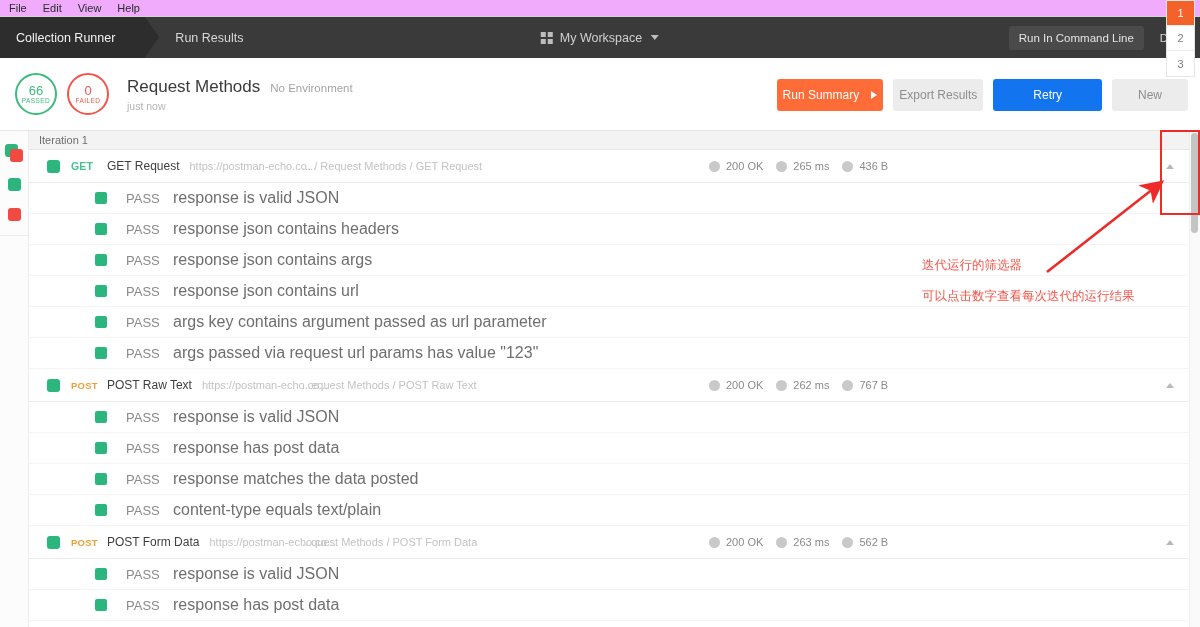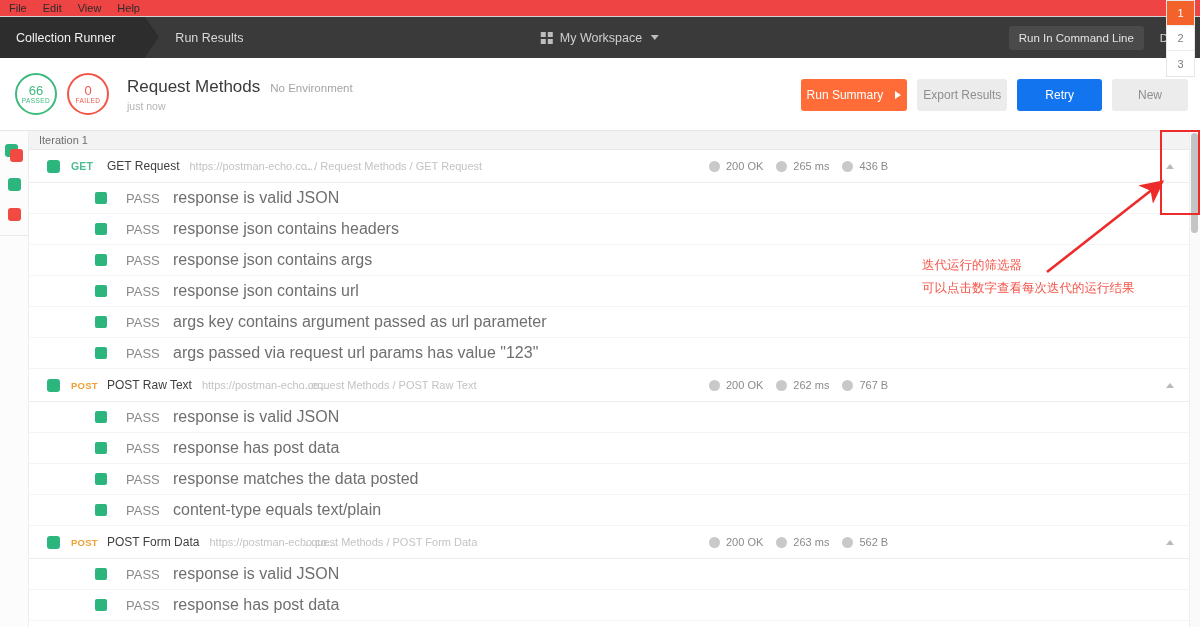--- a/index.html
+++ b/index.html
@@ -6,21 +6,21 @@
   html, body {
     width: 1200px; height: 627px;
     background: #fff;
     font-family: "Liberation Sans", "DejaVu Sans", sans-serif;
     overflow: hidden;
   }
   #app { position: relative; width: 1200px; height: 627px; }
 
   
   .menubar {
-    height: 17px; background: #ef4444;
+    height: 17px; background: #f0abfc;
     display: flex; align-items: center; gap: 16px;
     padding-left: 9px;
     border-bottom: 1px solid #cfd6cf;
   }
   .menubar .mi {
     font-size: 11px; color: #2b2b2b; line-height: 1;
     cursor: default;
   }
 
   
@@ -103,21 +103,21 @@
     display: flex; align-items: center; gap: 10px;
   }
   .btn { border: none; border-radius: 3px; font-size: 12px; cursor: pointer;
          padding: 9px 6px; white-space: nowrap; }
   .btn-summary { background: #ff6c37; color: #fff; display: flex; align-items: center; gap: 12px; }
   .btn-summary .tri {
     width: 0; height: 0; border-top: 4px solid transparent;
     border-bottom: 4px solid transparent; border-left: 6px solid #fff;
   }
   .btn-export { background: #ececec; color: #8e8e8e; }
-  .btn-retry { background: #1374ef; color: #fff; padding: 9px 28px; }
+  .btn-retry { background: #1374ef; color: #fff; padding: 9px 40px; }
   .btn-new { background: #ececec; color: #8e8e8e; padding: 9px 26px; }
 
   
   .body-wrap { position: relative; height: 513px; display: flex; }
 
   .leftrail {
     width: 29px; background: #fcfcfc; border-right: 1px solid #ededed;
     padding-top: 8px; flex: none;
   }
   .filt { width: 29px; height: 30px; display: flex; align-items: center;
@@ -453,15 +453,15 @@
   <div class="anno-box"></div>
   <svg class="anno-svg">
     <defs>
       <marker id="ah" markerWidth="9" markerHeight="9" refX="6" refY="4.5" orient="auto">
         <path d="M0,0 L9,4.5 L0,9 L2.4,4.5 z" fill="#ee2b2b"></path>
       </marker>
     </defs>
     <line x1="1047" y1="272" x2="1158" y2="185" stroke="#ee2b2b" stroke-width="2.6" marker-end="url(#ah)"></line>
   </svg>
   <div class="anno-text" style="left:922px; top:259px;">迭代运行的筛选器</div>
-  <div class="anno-text" style="left:922px; top:282px;">可以点击数字查看每次迭代的运行结果</div>
+  <div class="anno-text" style="left:922px; top:291px;font-family:Liberation Mono, monospace;">可以点击数字查看每次迭代的运行结果</div>
 
 </div>
 
 </body></html>

